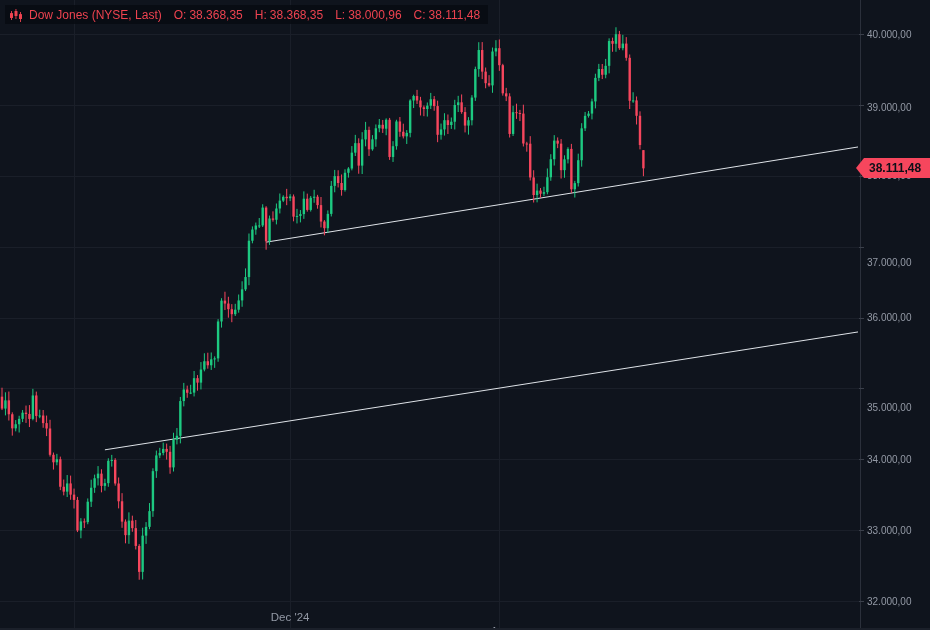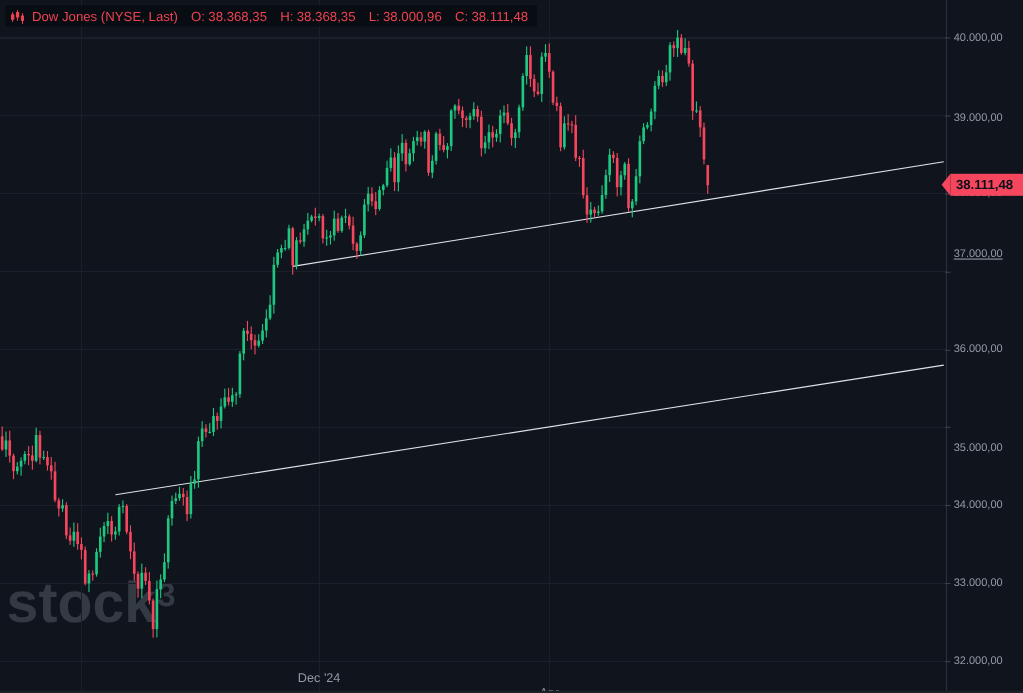--- a/index.html
+++ b/index.html
@@ -30,21 +30,20 @@
              border-top:10px solid transparent;border-bottom:10px solid transparent;border-right:8px solid #f6465d;}
   
   .tlabel{position:absolute;top:611px;z-index:2;color:#9399a5;font-size:11.5px;transform:translateX(-50%);}
   #bottom-strip{position:absolute;left:0;top:628px;width:930px;height:2px;background:#1b202a;z-index:3;}
 </style>
 </head>
 <body>
 
 <div id="app">
 
-  <div id="watermark"><span>stock</span><sup>3</sup></div>
 
   <svg id="chart-svg" width="930" height="630">
       <g shape-rendering="crispEdges">
         <line x1="0" y1="601.5" x2="860" y2="601.5" stroke="#1a1f29" stroke-width="1"></line>
         <line x1="0" y1="530.625" x2="860" y2="530.625" stroke="#1a1f29" stroke-width="1"></line>
         <line x1="0" y1="459.74999999999994" x2="860" y2="459.74999999999994" stroke="#1a1f29" stroke-width="1"></line>
         <line x1="0" y1="388.87499999999994" x2="860" y2="388.87499999999994" stroke="#1a1f29" stroke-width="1"></line>
         <line x1="0" y1="318" x2="860" y2="318" stroke="#1a1f29" stroke-width="1"></line>
         <line x1="0" y1="247.12499999999997" x2="860" y2="247.12499999999997" stroke="#1a1f29" stroke-width="1"></line>
         <line x1="0" y1="176.25" x2="860" y2="176.25" stroke="#1a1f29" stroke-width="1"></line>
@@ -460,21 +459,21 @@
   </div>
 
   <div id="price-axis">
       <div class="ptick" style="top: 34px;"></div>
       <div class="plabel" style="top: 27.5px;">40.000,00</div>
       <div class="ptick" style="top: 104.875px;"></div>
       <div class="plabel" style="top: 101px;">39.000,00</div>
       <div class="ptick" style="top: 175.75px;"></div>
       <div class="plabel" style="top: 169.25px;">38.000,00</div>
       <div class="ptick" style="top: 246.625px;"></div>
-      <div class="plabel" style="top: 225px; text-decoration: underline;">37.000,00</div>
+      <div class="plabel" style="top: 256px;">37.000,00</div>
       <div class="ptick" style="top: 317.5px;"></div>
       <div class="plabel" style="top: 311px;">36.000,00</div>
       <div class="ptick" style="top: 388.375px;"></div>
       <div class="plabel" style="top: 401px;">35.000,00</div>
       <div class="ptick" style="top: 459.25px;"></div>
       <div class="plabel" style="top: 452.75px;">34.000,00</div>
       <div class="ptick" style="top: 530.125px;"></div>
       <div class="plabel" style="top: 523.625px;">33.000,00</div>
       <div class="ptick" style="top: 601px;"></div>
       <div class="plabel" style="top: 594.5px;">32.000,00</div>

